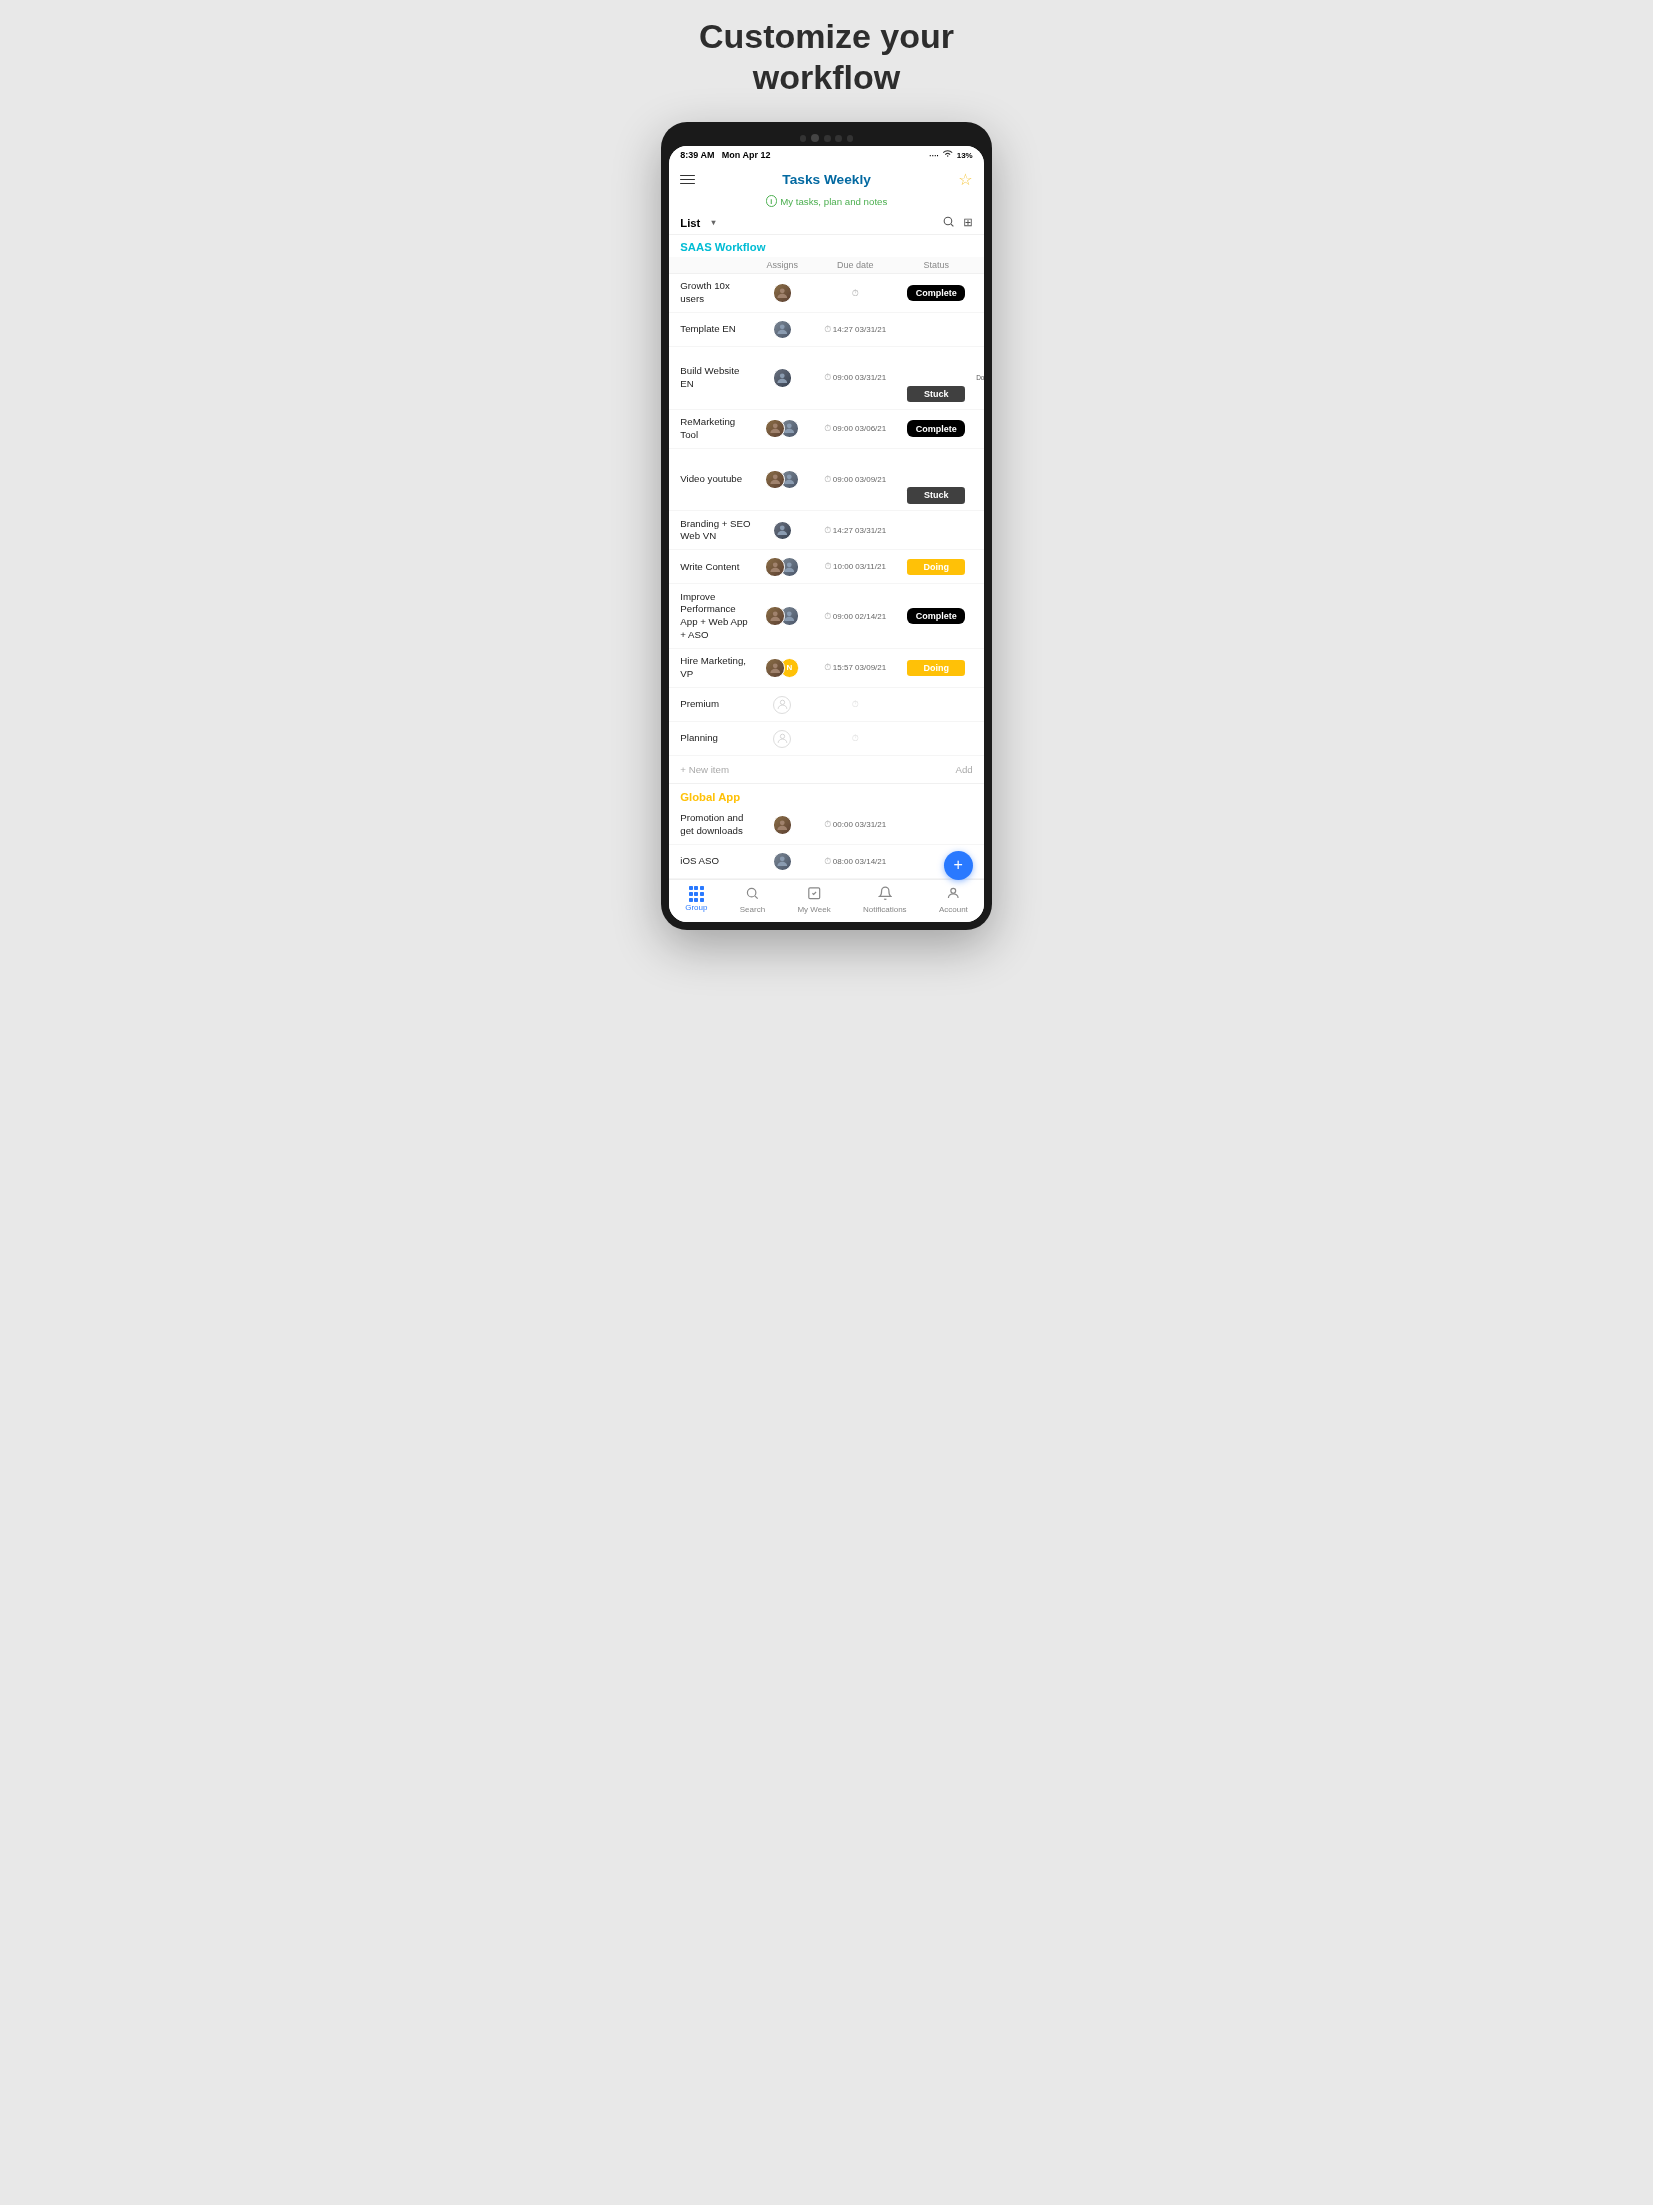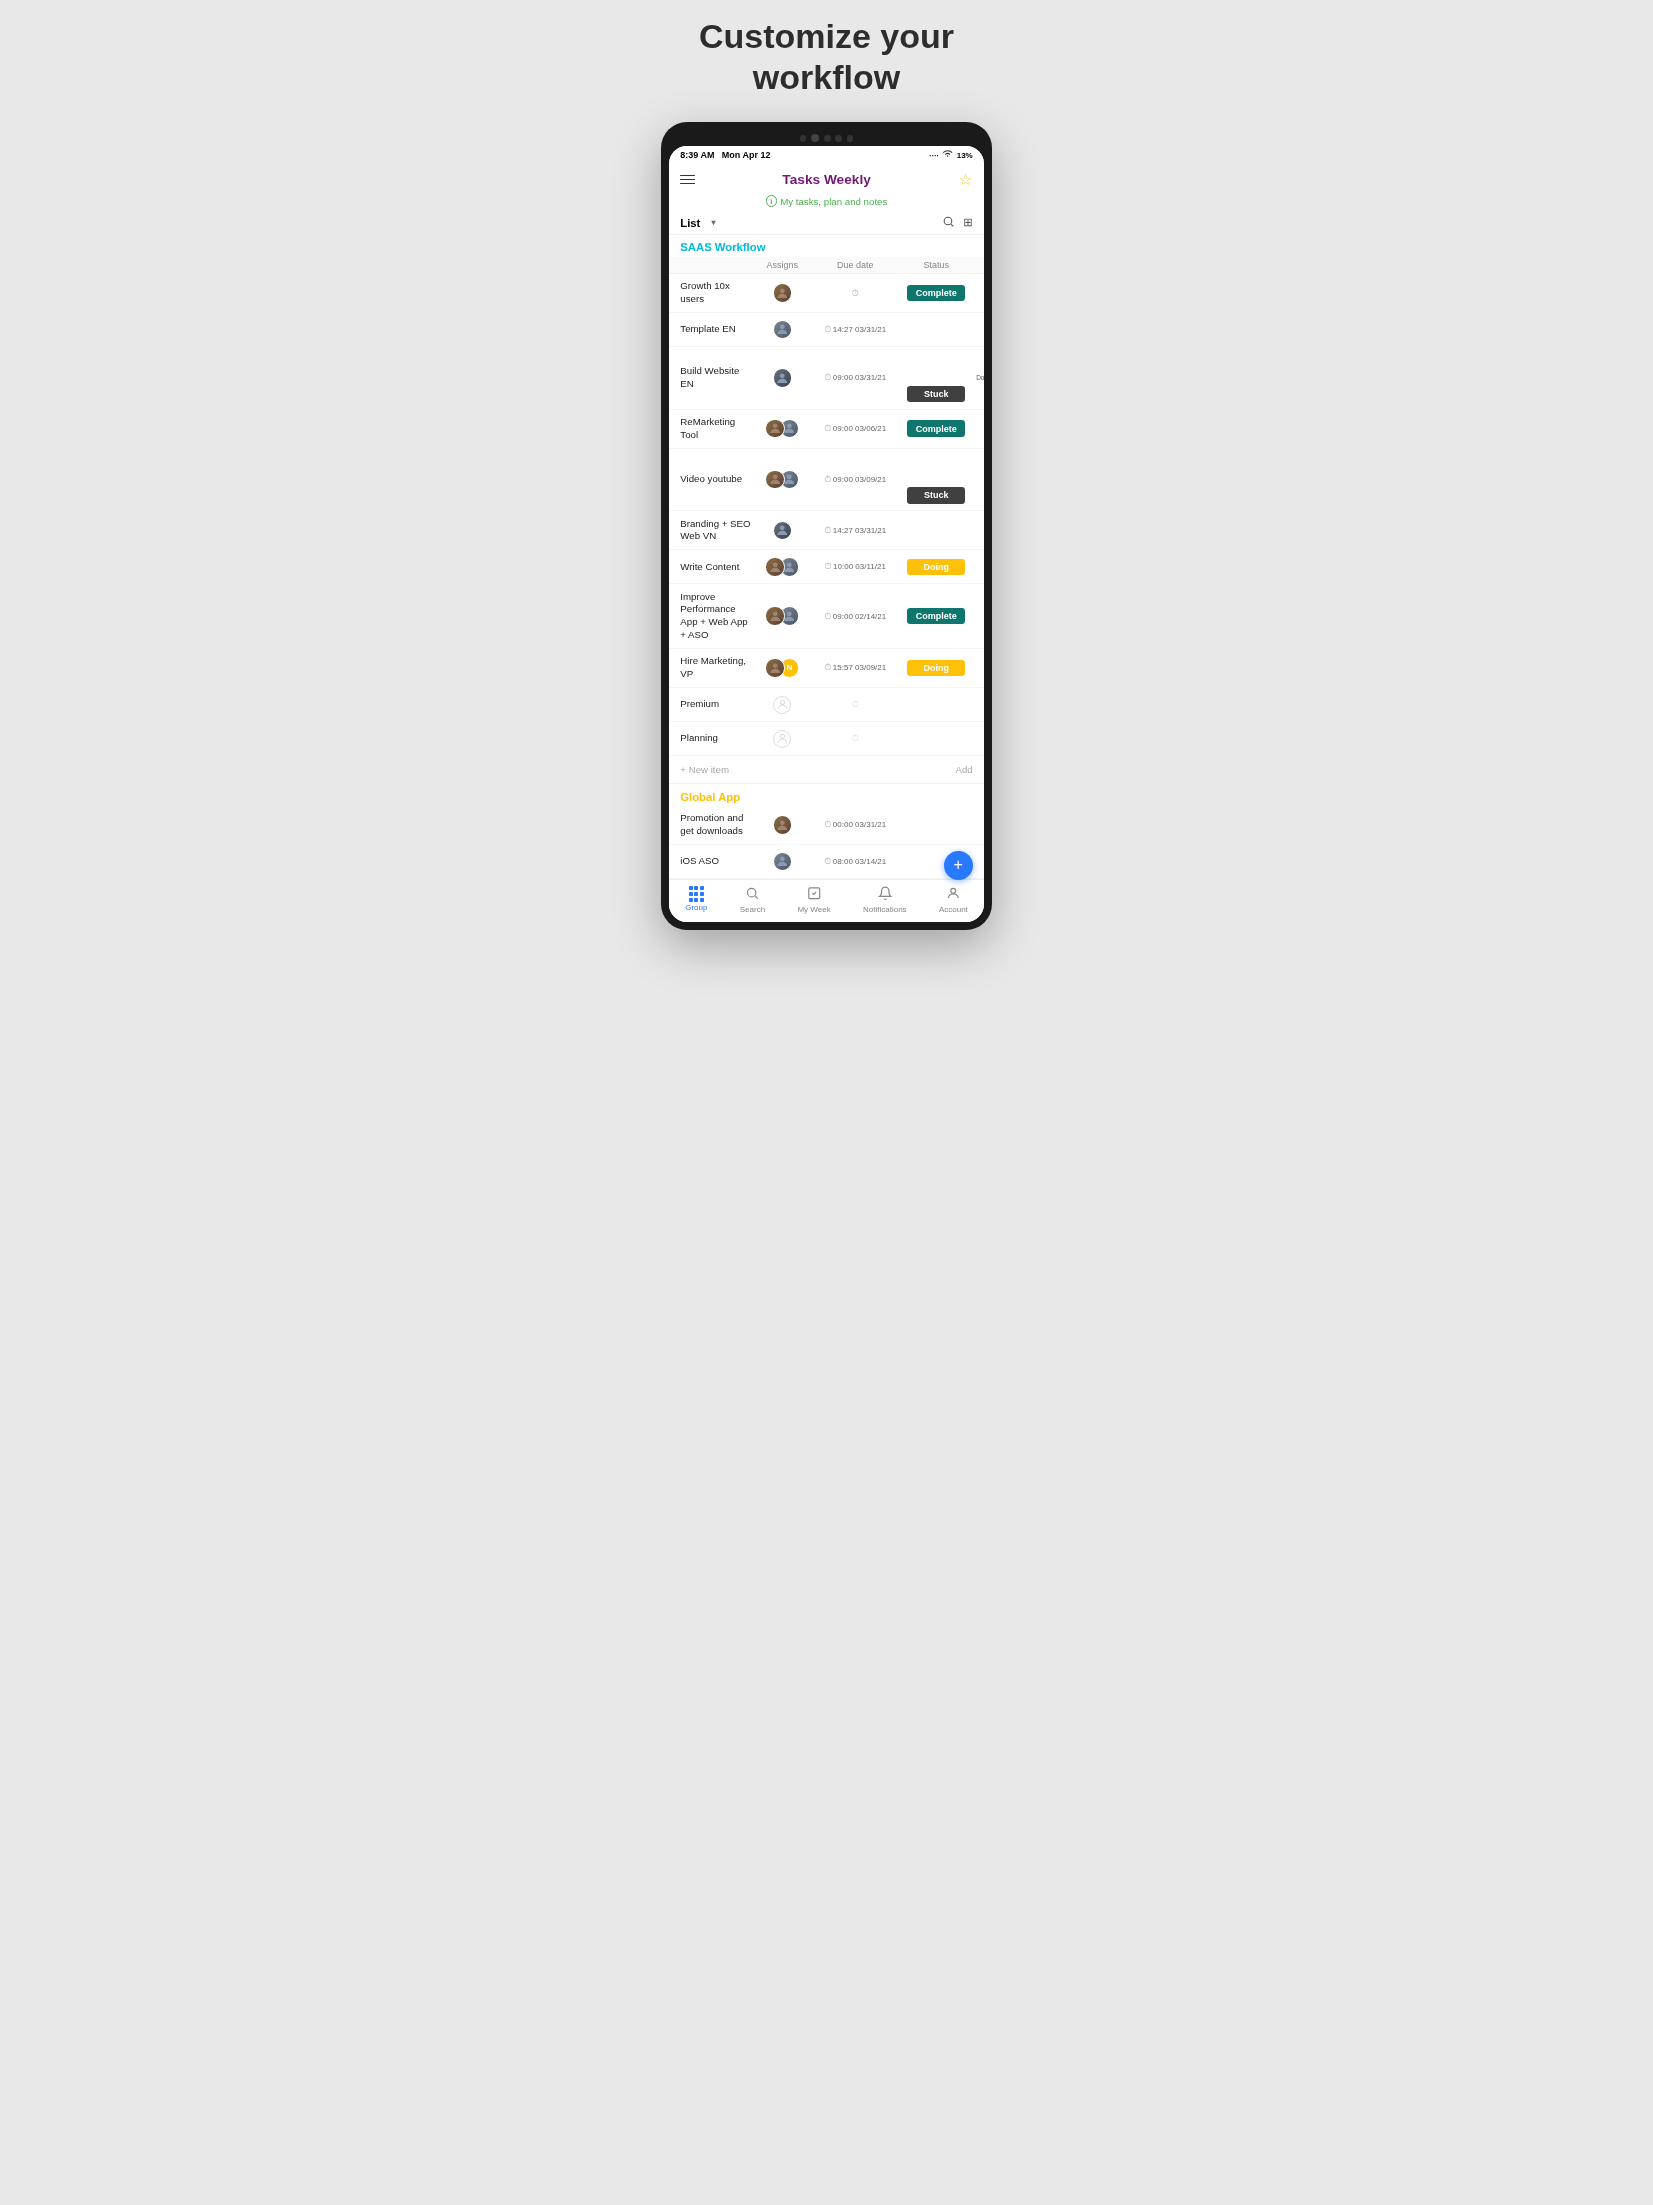--- a/index.html
+++ b/index.html
@@ -89,21 +89,21 @@
     .hamburger-icon span {
       display: block;
       width: 14.5px;
       height: 1.6px;
       background: #333;
       border-radius: 0.8px;
     }
     .app-title {
       font-size: 13.7px;
       font-weight: 700;
-      color: #701a75;
+      color: #0369a1;
     }
     .star-icon {
       font-size: 16px;
       color: #f5c842;
     }
     .subtitle-bar {
       display: flex;
       align-items: center;
       justify-content: center;
       padding: 3.2px 0 4.8px;
@@ -242,21 +242,21 @@
     }
     .status-badge {
       padding: 3.2px 8px;
       border-radius: 3.2px;
       font-size: 9px;
       font-weight: 700;
       color: #fff;
       text-align: center;
       min-width: 58px;
     }
-    .status-complete { background: #0f766e; }
+    .status-complete { background: #000000; border-radius: 6px; }
     .status-stuck { background: #404040; margin-top: 32px; }
     .status-doing { background: #FFC107; }
     .new-item-row {
       display: flex;
       justify-content: space-between;
       align-items: center;
       padding: 8px 11.3px;
       color: #aaa;
       font-size: 9.7px;
       border-bottom: 0.8px solid #f0f0f0;

